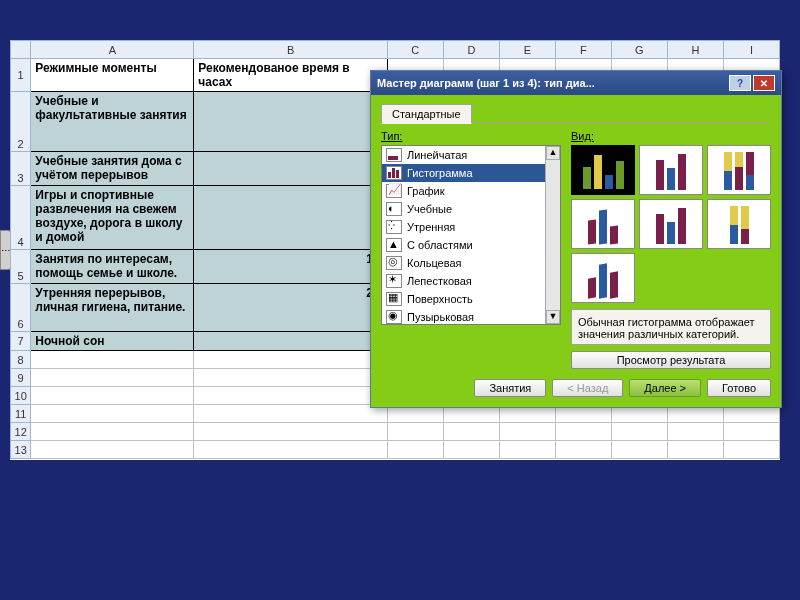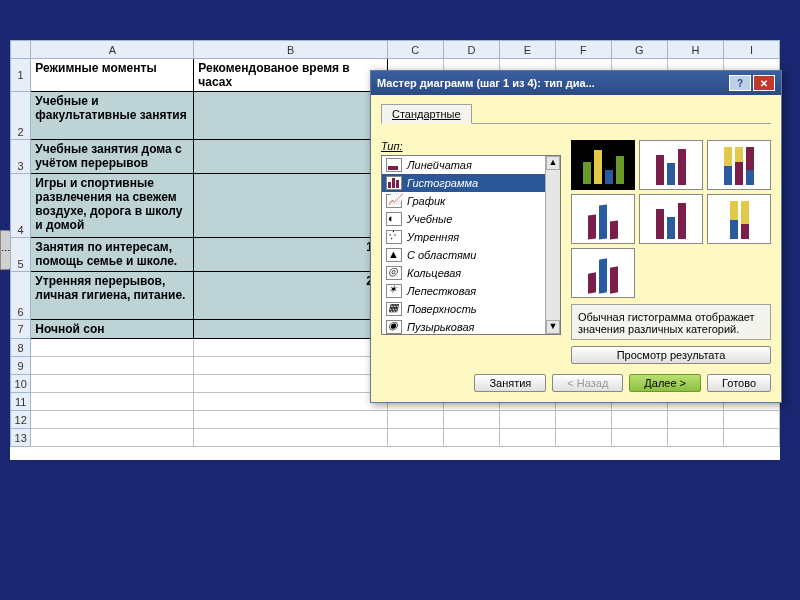--- a/index.html
+++ b/index.html
@@ -68,21 +68,21 @@
     border: 1px solid #000;
     text-align: right;
     vertical-align: bottom;
   }
   
   .dialog {
     position: absolute;
     left: 370px;
     top: 70px;
     width: 412px;
-    background: #fef9c3;
+    background: #84cc16;
     border: 1px solid #5a7aa0;
     box-shadow: 2px 2px 8px rgba(0,0,0,0.4);
     font-size: 11px;
   }
   .titlebar {
     background: linear-gradient(to bottom, #3a5fa0, #2b4a85);
     color: #fff;
     padding: 4px 6px;
     display: flex;
     align-items: center;
@@ -93,34 +93,34 @@
   .titlebar .wbtn {
     width: 22px; height: 16px;
     border: 1px solid #fff;
     font-size: 10px;
     display:flex; align-items:center; justify-content:center;
     cursor: pointer;
   }
   .wbtn.help { background:#bcd0e8; color:#2b4a85; }
   .wbtn.close { background:#c0392b; color:#fff; }
   .dialog-body { padding: 8px 10px 10px 10px; }
-  .tabs { display:flex; border-bottom:1px solid #a0a0a0; margin-bottom:16px;text-decoration:underline;}
+  .tabs { display:flex; border-bottom:1px solid #a0a0a0; margin-bottom:6px;}
   .tab {
     padding: 3px 10px;
     border: 1px solid #a0a0a0;
     border-bottom: none;
     margin-right: 2px;
     background:#e8e6de;
     cursor:pointer;
     position: relative;
     top:1px;
   }
   .tab.active { background:#f4f3ee; border-bottom:1px solid #f4f3ee;}
   .panel-row { display:flex; gap:10px;}
-  .type-col { flex: 0 0 180px; font-style: italic; }
+  .type-col { flex: 0 0 180px; }
   .view-col { flex: 1; }
   .label { margin-bottom:3px; }
   .label u { text-decoration: underline;}
   .type-list {
     border:1px solid #7a7a7a;
     background:#fff;
     height: 180px;
     overflow:hidden;
     display:flex;
   }
@@ -239,21 +239,21 @@
       <td class="cell"></td>
           <td class="cell"></td>
           <td class="cell"></td>
           <td class="cell"></td>
           <td class="cell"></td>
           <td class="cell"></td>
           <td class="cell"></td>
     </tr>
     <tr>
       <td class="rowhdr" style="vertical-align:bottom">2</td>
-      <td class="cell datacell" style="height:48px">Учебные и факультативные занятия</td>
+      <td class="cell datacell" style="height:60px">Учебные и факультативные занятия</td>
       <td class="cell valcell">6</td>
       <td class="cell"></td>
           <td class="cell"></td>
           <td class="cell"></td>
           <td class="cell"></td>
           <td class="cell"></td>
           <td class="cell"></td>
           <td class="cell"></td>
     </tr>
     <tr>
@@ -456,20 +456,21 @@
                 <span>Пузырьковая</span>
               </div>
           </div>
           <div class="scroll">
             <div class="arr">▲</div>
             <div class="arr">▼</div>
           </div>
         </div>
       </div>
       <div class="view-col">
+        <div class="label"><u>Вид:</u></div>
         <div class="thumbs">
           <div class="thumb selected">
             <div class="tb" style="height:22px;background:#6a9a2a"></div>
               <div class="tb" style="height:34px;background:#e2c94a"></div>
               <div class="tb" style="height:14px;background:#2a5aa0"></div>
               <div class="tb" style="height:28px;background:#6a9a2a"></div>
           </div>
           <div class="thumb">
             <div class="tb" style="height:30px;background:#7a1f4a"></div>
               <div class="tb" style="height:22px;background:#2a5aa0"></div>

